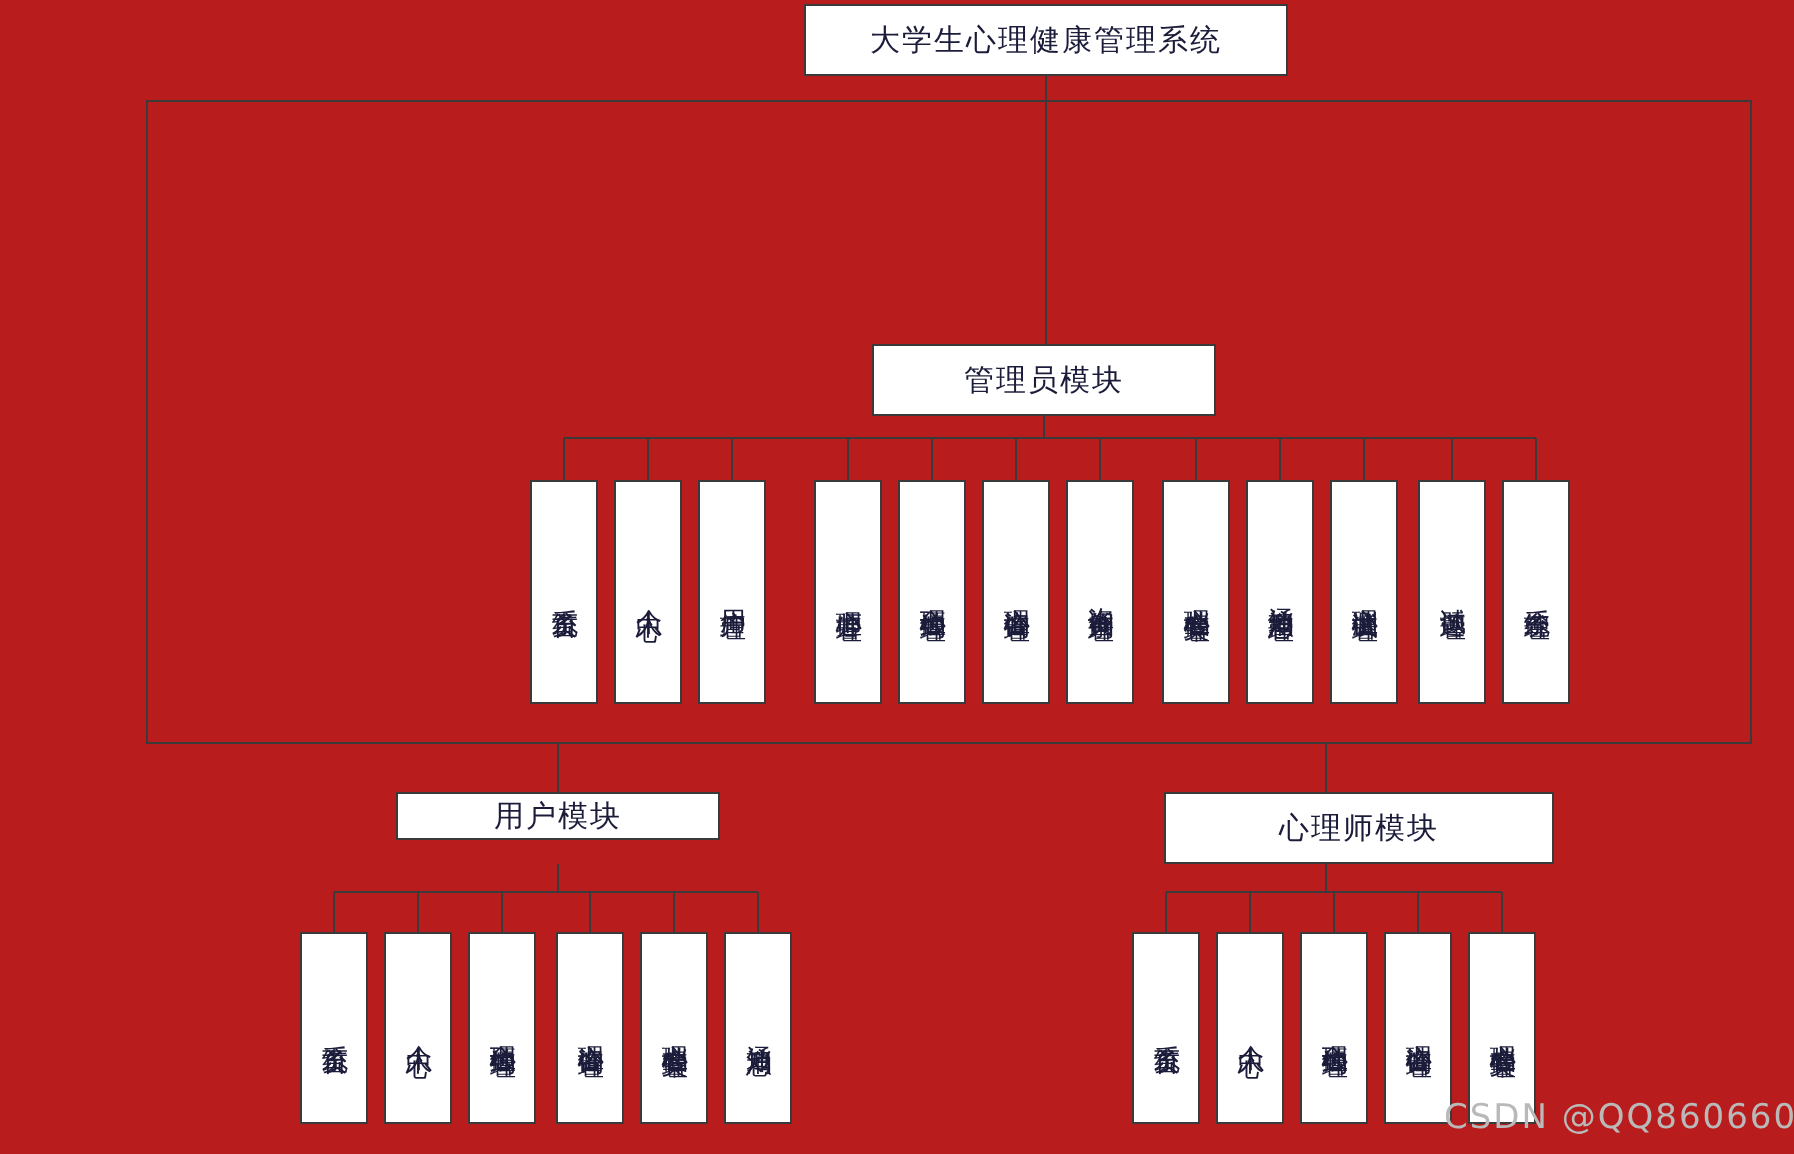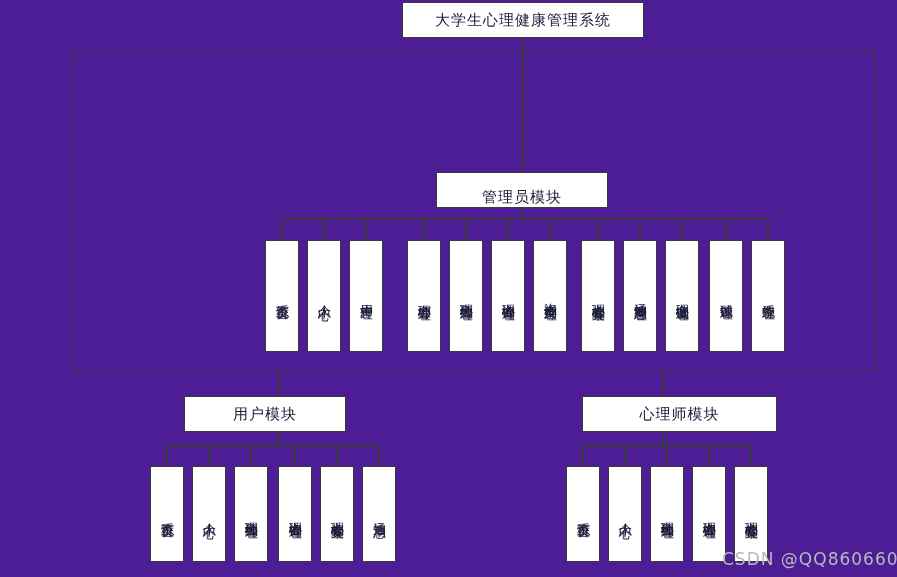--- a/index.html
+++ b/index.html
@@ -8,21 +8,21 @@
     padding: 0;
     background: #ffffff;
   }
   body {
     font-family: "Liberation Sans", "DejaVu Sans", sans-serif;
   }
   #diagram-root {
     position: relative;
     width: 897px;
     height: 577px;
-    background: #4c1d95;
+    background: #b91c1c;
     overflow: hidden;
   }
   #edge-layer {
     position: absolute;
     left: 0;
     top: 0;
     width: 897px;
     height: 577px;
     pointer-events: none;
   }
@@ -110,21 +110,21 @@
       <line x1="751" y1="446" x2="751" y2="466" stroke="#3a3a3a" stroke-width="1.2" shape-rendering="crispEdges"></line>
     </svg>
 
   <div class="outer-box" id="outer-group-box" style="left: 73px; top: 50px; width: 803px; height: 322px;"></div>
 
   <div class="node node-h" id="root-node" style="left: 402px; top: 2px; width: 242px; height: 36px;">
     <span>大学生心理健康管理系统</span>
   </div>
 
   <div id="nodes-layer">
-      <div class="node node-h" style="left: 436px; top: 172px; width: 172px; height: 36px; align-items: flex-end;">
+      <div class="node node-h" style="left: 436px; top: 172px; width: 172px; height: 36px;">
         <span>管理员模块</span>
       </div>
       <div class="node node-v" style="left: 265px; top: 240px; width: 34px; height: 112px;">
         <span>系统首页</span>
       </div>
       <div class="node node-v" style="left: 307px; top: 240px; width: 34px; height: 112px;">
         <span>个人中心</span>
       </div>
       <div class="node node-v" style="left: 349px; top: 240px; width: 34px; height: 112px;">
         <span>用户管理</span>
@@ -149,21 +149,21 @@
       </div>
       <div class="node node-v" style="left: 665px; top: 240px; width: 34px; height: 112px;">
         <span>心理测试管理</span>
       </div>
       <div class="node node-v" style="left: 709px; top: 240px; width: 34px; height: 112px;">
         <span>试题管理</span>
       </div>
       <div class="node node-v" style="left: 751px; top: 240px; width: 34px; height: 112px;">
         <span>系统管理</span>
       </div>
-      <div class="node node-h" style="left: 184px; top: 396px; width: 162px; height: 36px;">
+      <div class="node node-h" style="left: 198px; top: 396px; width: 162px; height: 24px;">
         <span>用户模块</span>
       </div>
       <div class="node node-v" style="left: 150px; top: 466px; width: 34px; height: 96px;">
         <span>系统首页</span>
       </div>
       <div class="node node-v" style="left: 192px; top: 466px; width: 34px; height: 96px;">
         <span>个人中心</span>
       </div>
       <div class="node node-v" style="left: 234px; top: 466px; width: 34px; height: 96px;">
         <span>心理预约管理</span>

